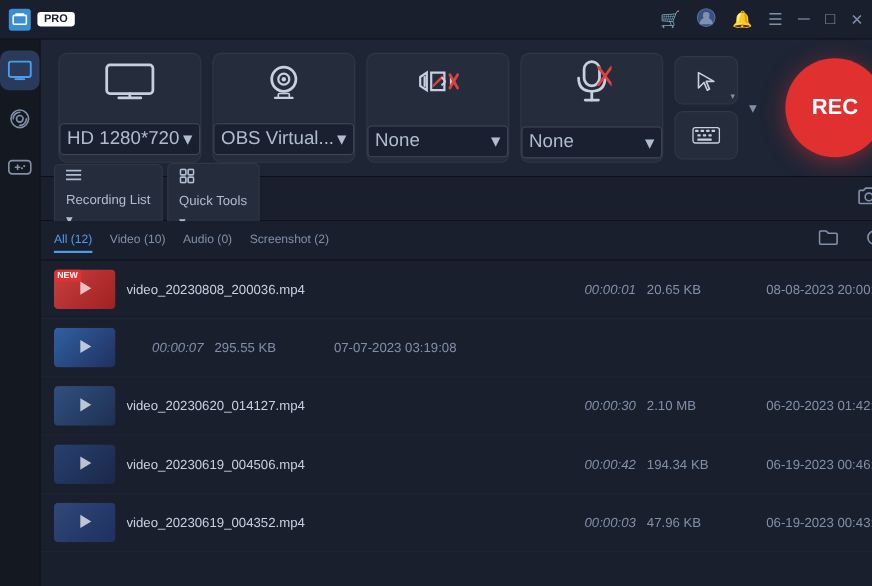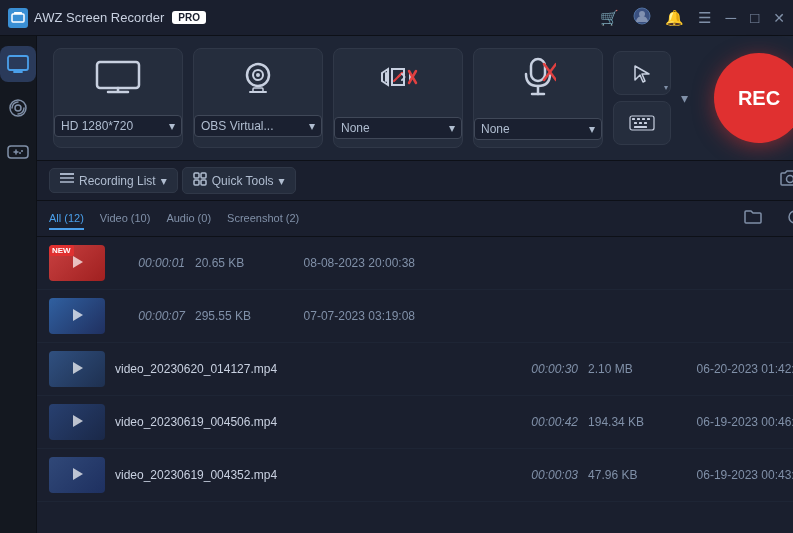--- a/index.html
+++ b/index.html
@@ -130,21 +130,21 @@
     .control-card-icon {
       font-size: 32px;
       color: #c8d0e0;
       margin-bottom: 8px;
     }
     .control-dropdown {
       background: #1a2030;
       border: 1px solid #404858;
       border-radius: 4px;
       color: #b0bdd0;
-      font-size: 12px;
+      font-size: 17px;
       padding: 3px 6px;
       width: 100%;
       display: flex;
       align-items: center;
       justify-content: space-between;
       cursor: pointer;
       margin-top: 4px;
     }
 
     .control-card-sm {
@@ -188,29 +188,29 @@
       height: 40px;
       background: #1a1f2e;
       border-bottom: 1px solid #0d1017;
       display: flex;
       align-items: center;
       padding: 0 12px;
       gap: 4px;
     }
     .toolbar-btn {
       display: flex;
-      align-items: center;
       gap: 5px;
       padding: 4px 10px;
       border-radius: 5px;
       cursor: pointer;
       font-size: 12px;
       color: #b0bdd0;
       background: #252d3d;
       border: 1px solid #303848;
+      flex-direction: column;
     }
     .toolbar-spacer { flex: 1; }
     .camera-icon-btn {
       padding: 4px 8px;
       border-radius: 5px;
       cursor: pointer;
       color: #8090a8;
       font-size: 18px;
     }
 
@@ -324,21 +324,20 @@
 </head>
 <body>
 
 <div id="title-bar">
   <div id="app-icon">
     <svg width="14" height="14" viewBox="0 0 14 14" fill="none">
       <rect x="1" y="3" width="12" height="8" rx="1" stroke="white" stroke-width="1.5" fill="none"></rect>
       <rect x="3" y="1" width="8" height="2" rx="0.5" fill="white"></rect>
     </svg>
   </div>
-  <span id="app-title">AWZ Screen Recorder</span>
   <span id="pro-badge">PRO</span>
   <div id="title-actions">
     <span class="title-icon">🛒</span>
     <span class="title-icon">
       <svg width="18" height="18" viewBox="0 0 18 18" fill="none">
         <circle cx="9" cy="9" r="8" fill="#3a5080" stroke="#5070a0" stroke-width="1"></circle>
         <circle cx="9" cy="7" r="3" fill="#8090b0"></circle>
         <path d="M3 15c0-3.3 2.7-6 6-6s6 2.7 6 6" fill="#8090b0"></path>
       </svg>
     </span>
@@ -533,20 +532,23 @@
     <div id="file-list">
         <div class="file-row">
           <div class="file-thumb">
             <div class="file-thumb-img thumb-bg-1">
               <span class="play-icon"><svg width="14" height="14" viewBox="0 0 14 14" fill="none">
                   <polygon points="3,1 13,7 3,13" fill="rgba(255,255,255,0.7)"></polygon>
                 </svg></span>
             </div>
             <div class="new-badge">NEW</div>
           </div>
+          <div class="file-info">
+            <div class="file-name">video_20230808_200036.mp4</div>
+          </div>
           <div class="file-duration">00:00:01</div>
           <div class="file-size">20.65 KB</div>
           <div class="file-date">08-08-2023 20:00:38</div>
         </div>
         <div class="file-row">
           <div class="file-thumb">
             <div class="file-thumb-img thumb-bg-2">
               <span class="play-icon"><svg width="14" height="14" viewBox="0 0 14 14" fill="none">
                   <polygon points="3,1 13,7 3,13" fill="rgba(255,255,255,0.7)"></polygon>
                 </svg></span>

